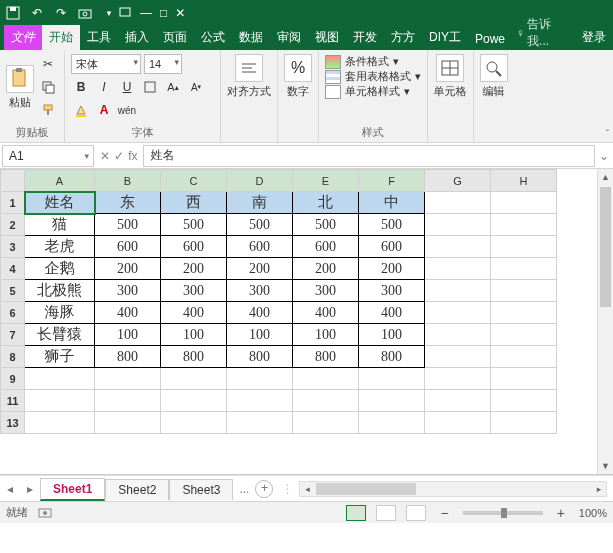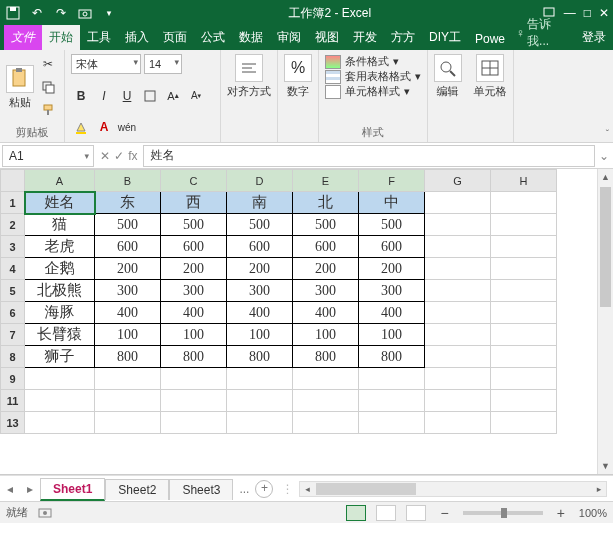--- a/index.html
+++ b/index.html
@@ -78,21 +78,20 @@
     <span class="ico">↶</span>
     <span class="ico">↷</span>
     <span class="ico">
         <svg width="14" height="12">
           <rect x="1" y="3" width="12" height="8" fill="none" stroke="#fff"></rect>
           <circle cx="7" cy="7" r="2" fill="none" stroke="#fff"></circle>
         </svg>
       </span>
     <span class="ico" style="font-size:9px">▾</span>
   </div>
-  <div class="title">工作簿2 - Excel</div>
   <div class="wbtns">
     <span>
         <svg width="14" height="12">
           <rect x="2" y="2" width="10" height="8" fill="none" stroke="#fff"></rect>
         </svg>
       </span>
     <span>—</span>
     <span>□</span>
     <span>✕</span>
   </div>
@@ -172,20 +171,21 @@
           <svg width="14" height="14">
             <path d="M3 11 L7 3 L11 11 Z" fill="#ffe46b" stroke="#888"></path>
             <rect x="2" y="12" width="10" height="2" fill="#ffd400"></rect>
           </svg>
         </span>
       <span class="smbtn">
           <span style="color:#c00;font-weight:bold">A</span>
         </span>
       <span class="smbtn" style="font-size:10px">wén</span>
     </div>
+    <div class="glabel">字体</div>
   </div>
 
   <div class="rgroup">
     <div class="vbtn">
       <div class="bigico">
           <svg width="20" height="18">
             <line x1="3" y1="5" x2="17" y2="5" stroke="#555"></line>
             <line x1="3" y1="9" x2="13" y2="9" stroke="#555"></line>
             <line x1="3" y1="13" x2="17" y2="13" stroke="#555"></line>
           </svg>
@@ -205,43 +205,43 @@
 
   <div class="rgroup" style="align-items:flex-start">
     <div style="display:flex;flex-direction:column;gap:0">
       <div class="stylerow"><span class="styleico" style="background:linear-gradient(#f88,#8f8)"></span><span>条件格式</span> ▾</div>
       <div class="stylerow"><span class="styleico" style="background:repeating-linear-gradient(#cde,#cde 3px,#fff 3px,#fff 6px)"></span><span>套用表格格式</span> ▾</div>
       <div class="stylerow"><span class="styleico"></span><span>单元格样式</span> ▾</div>
     </div>
     <div class="glabel" style="align-self:center">样式</div>
   </div>
 
-  <div class="rgroup" style="border-right:none">
-    <div class="vbtn">
-      <div class="bigico">
-          <svg width="20" height="18">
-            <circle cx="8" cy="8" r="5" fill="none" stroke="#555"></circle>
-            <line x1="12" y1="12" x2="17" y2="17" stroke="#555" stroke-width="2"></line>
-          </svg>
-        </div>
-      <span>编辑</span>
-    </div>
-    <div class="glabel"> </div>
-  </div>
-
   <div class="rgroup">
     <div class="vbtn">
       <div class="bigico">
           <svg width="20" height="18">
             <rect x="2" y="2" width="16" height="14" fill="none" stroke="#555"></rect>
             <line x1="10" y1="2" x2="10" y2="16" stroke="#555"></line>
             <line x1="2" y1="9" x2="18" y2="9" stroke="#555"></line>
           </svg>
         </div>
       <span>单元格</span>
+    </div>
+    <div class="glabel"> </div>
+  </div>
+
+  <div class="rgroup" style="border-right:none">
+    <div class="vbtn">
+      <div class="bigico">
+          <svg width="20" height="18">
+            <circle cx="8" cy="8" r="5" fill="none" stroke="#555"></circle>
+            <line x1="12" y1="12" x2="17" y2="17" stroke="#555" stroke-width="2"></line>
+          </svg>
+        </div>
+      <span>编辑</span>
     </div>
     <div class="glabel"> </div>
   </div>
   <span class="ribcollapse">ˇ</span>
 </div>
 
 <div class="namebar">
   <div class="namebox">
       <span>A1</span>
     </div>

